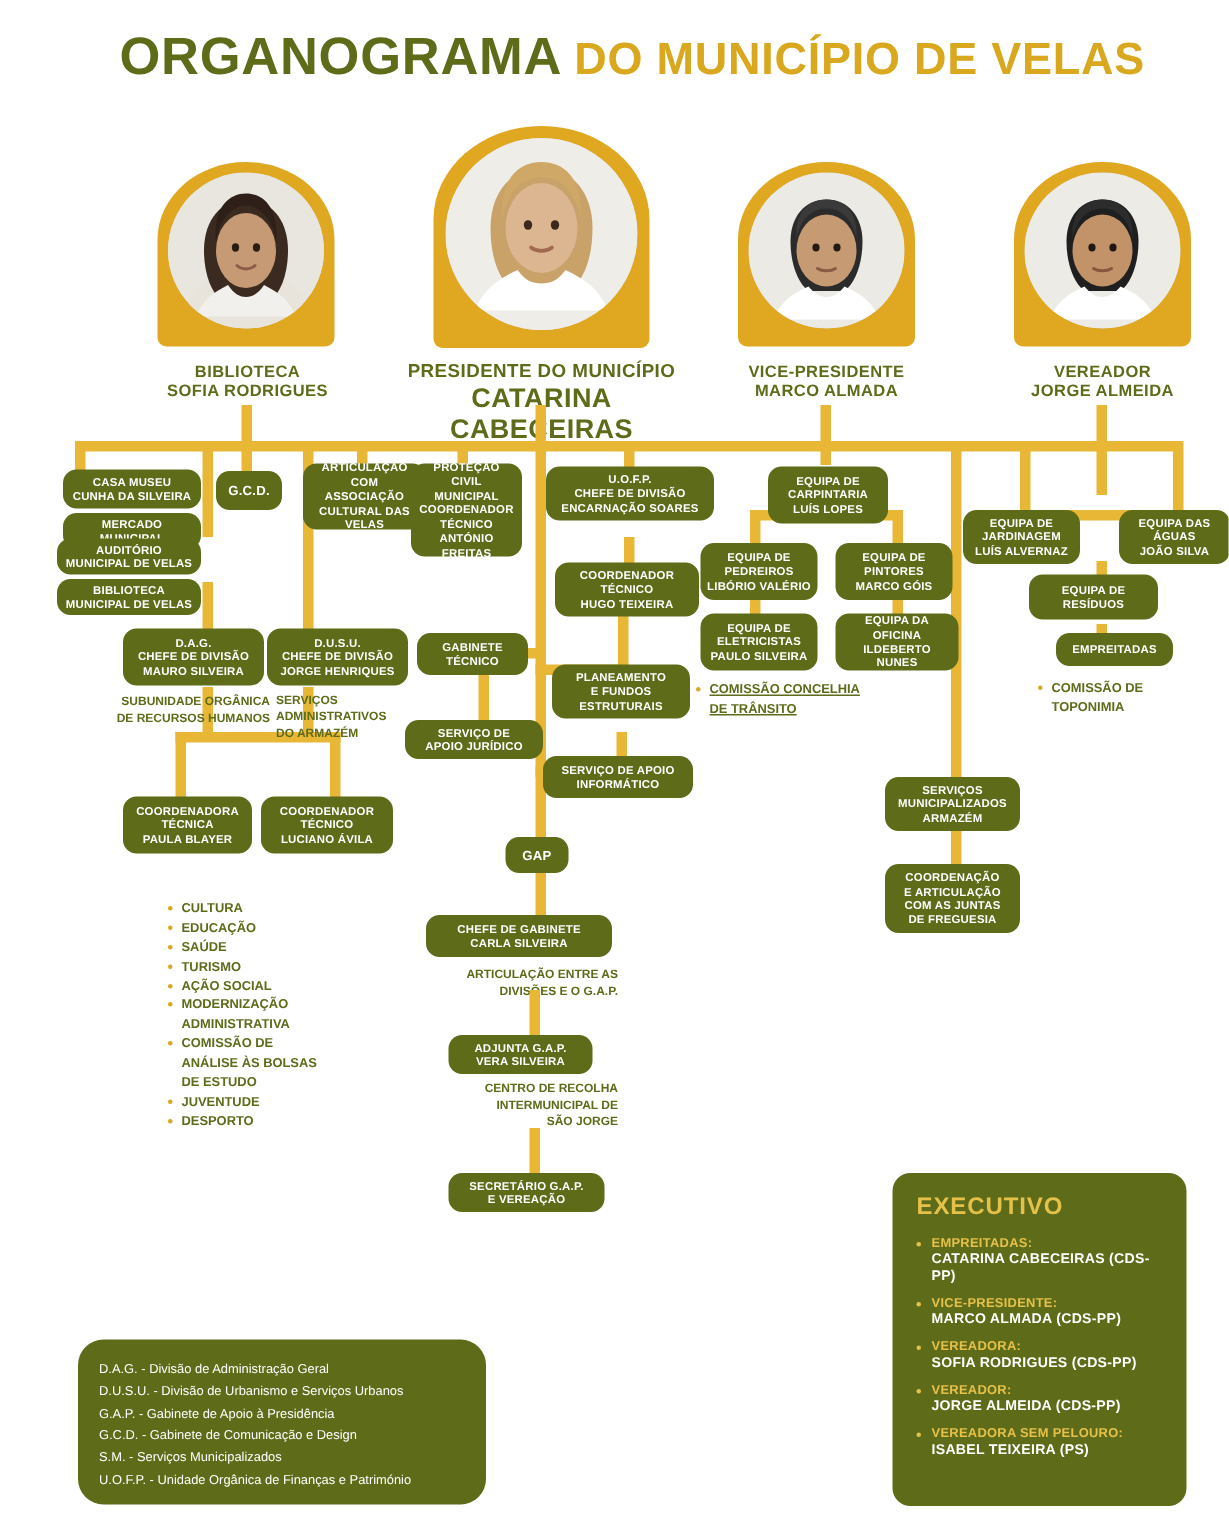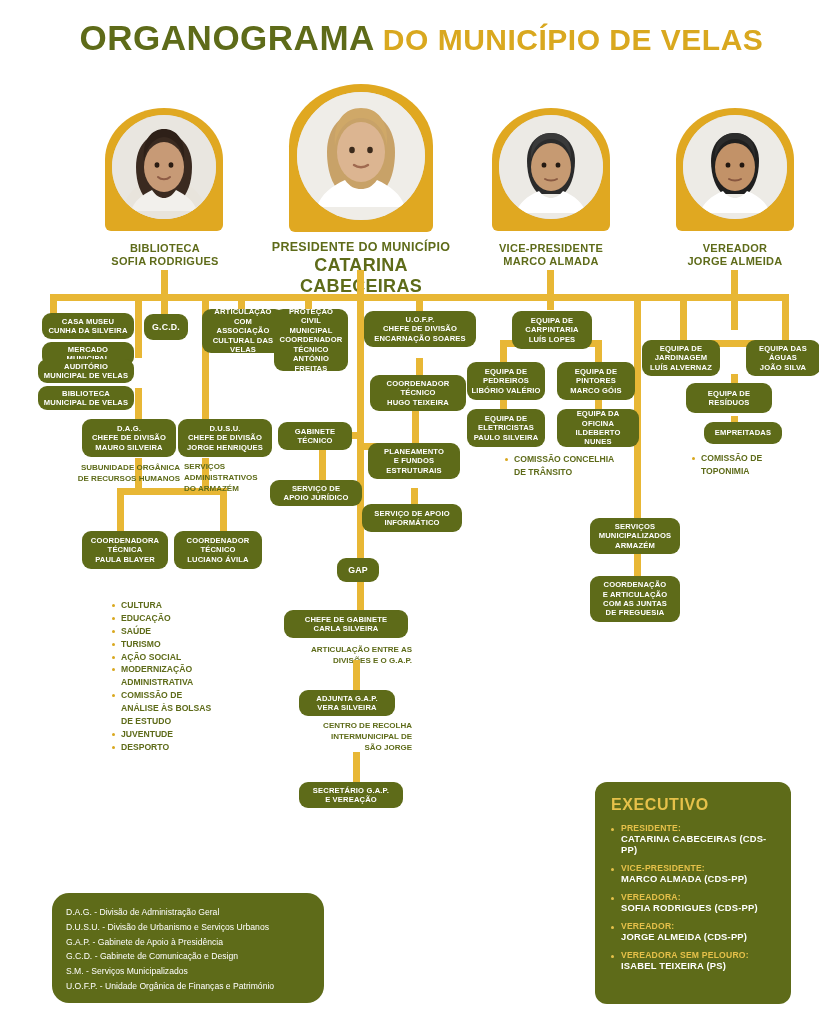--- a/index.html
+++ b/index.html
@@ -330,21 +330,21 @@
   <div class="box sm" style="left:545px; top:362px; width:78px; height:38px; white-space:pre-line;">EQUIPA DE
 PINTORES
 MARCO GÓIS</div>
   <div class="box sm" style="left:455px; top:409px; width:78px; height:38px; white-space:pre-line;">EQUIPA DE
 ELETRICISTAS
 PAULO SILVEIRA</div>
   <div class="box sm" style="left:545px; top:409px; width:82px; height:38px; white-space:pre-line;">EQUIPA DA
 OFICINA
 ILDEBERTO NUNES</div>
 
-  <div class="bullets" style="left:493px; top:453px; width:130px;">
+  <div class="bullets" style="left:452px; top:453px; width:130px;text-decoration:underline;">
     <div style="white-space:pre-line;">COMISSÃO CONCELHIA
 DE TRÂNSITO</div>
   </div>
 
   <div class="box sm" style="left:578px; top:518px; width:90px; height:36px; white-space:pre-line;">SERVIÇOS
 MUNICIPALIZADOS
 ARMAZÉM</div>
   <div class="box sm" style="left:578px; top:576px; width:90px; height:46px; white-space:pre-line;">COORDENAÇÃO
 E ARTICULAÇÃO
 COM AS JUNTAS
@@ -370,21 +370,21 @@
     <div>D.U.S.U. - Divisão de Urbanismo e Serviços Urbanos</div>
     <div>G.A.P. - Gabinete de Apoio à Presidência</div>
     <div>G.C.D. - Gabinete de Comunicação e Design</div>
     <div>S.M. - Serviços Municipalizados</div>
     <div>U.O.F.P. - Unidade Orgânica de Finanças e Património</div>
   </div>
 
   <div class="exec">
     <h3>EXECUTIVO</h3>
     <div class="item">
-      <div class="r">PRESIDENTE:</div>
+      <div class="r">EMPREITADAS:</div>
       <div class="n">CATARINA CABECEIRAS (CDS-PP)</div>
     </div>
     <div class="item">
       <div class="r">VICE-PRESIDENTE:</div>
       <div class="n">MARCO ALMADA (CDS-PP)</div>
     </div>
     <div class="item">
       <div class="r">VEREADORA:</div>
       <div class="n">SOFIA RODRIGUES (CDS-PP)</div>
     </div>

